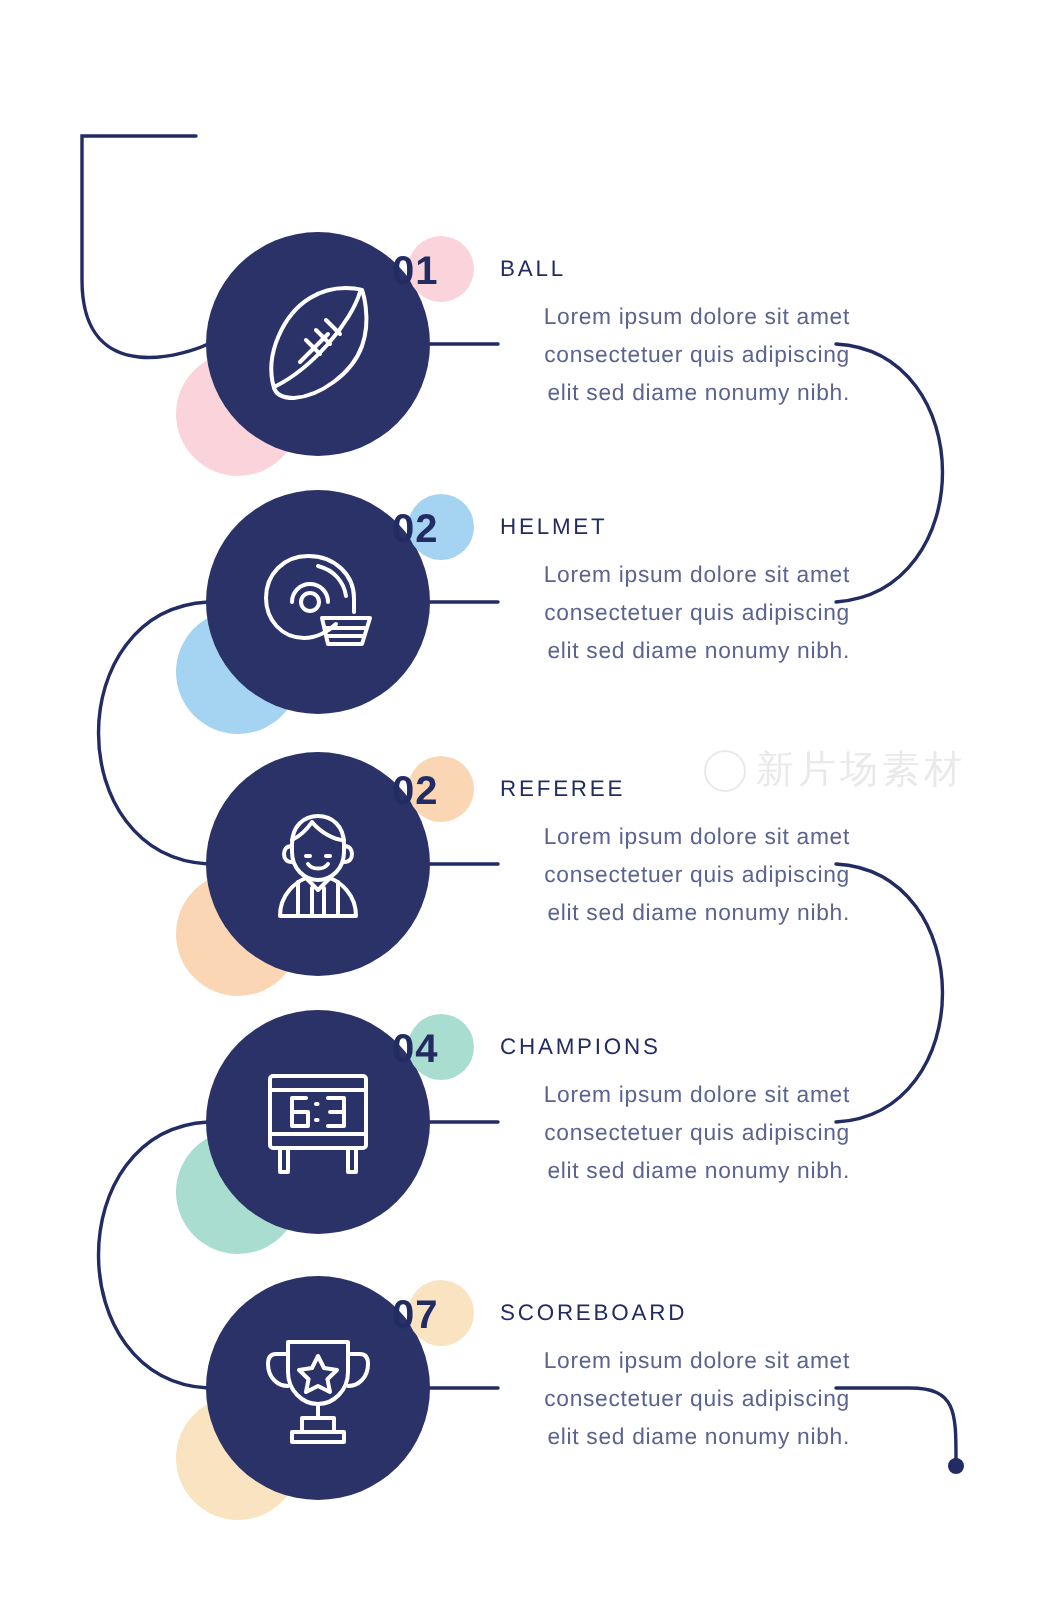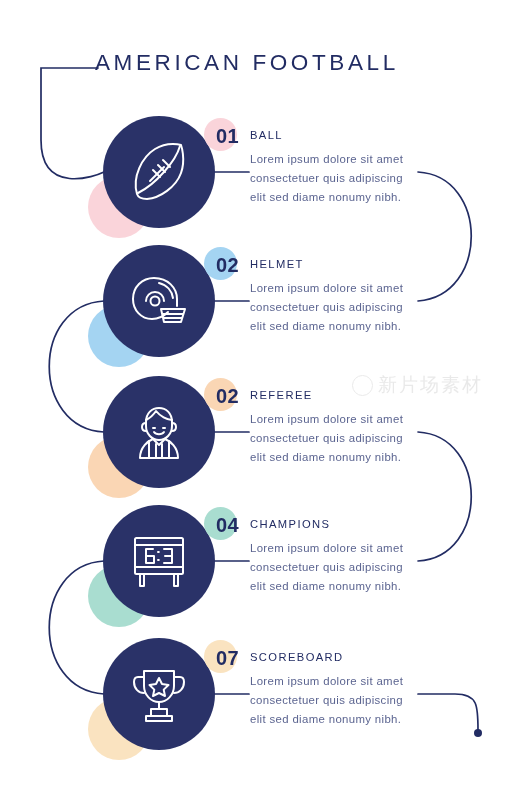--- a/index.html
+++ b/index.html
@@ -46,21 +46,21 @@
   }
   .icon-circle svg{display:block;}
 
   .num-blob{
     position:absolute;
     width:33px;height:33px;border-radius:50%;
     left:204px;
   }
   .num{
     position:absolute;
-    left:216px;
+    left:196px;
     font-size:20px;
     font-weight:700;
     color:#222c63;
     letter-spacing:0.5px;
     text-align:right;
   }
 
   .label{
     position:absolute;
     left:250px;
@@ -71,21 +71,21 @@
   }
   .body-text{
     position:absolute;
     left:250px;
     width:175px;
     font-size:11.4px;
     line-height:19px;
     color:#5b6490;
     letter-spacing:0.35px;
   }
-  .body-text div{white-space:nowrap;}
+  .body-text div{white-space:nowrap;text-align:right;}
 
   .watermark{
     position:absolute;
     left:352px;top:372px;
     font-size:19px;
     color:#d8d8d8;
     letter-spacing:2px;
     opacity:.55;
     display:flex;align-items:center;gap:5px;
     user-select:none;
@@ -116,21 +116,20 @@
     <path d="M418 432 C489 436 489 557 418 561" stroke="#222c63" stroke-width="1.7" fill="none" stroke-linecap="round"></path>
     <path d="M214 561 L249 561" stroke="#222c63" stroke-width="1.7" stroke-linecap="round"></path>
 
     <path d="M104 561 C31 565 31 690 104 694" stroke="#222c63" stroke-width="1.7" fill="none" stroke-linecap="round"></path>
     <path d="M214 694 L249 694" stroke="#222c63" stroke-width="1.7" stroke-linecap="round"></path>
 
     <path d="M418 694 L455 694 C478 694 478 706 478 730" stroke="#222c63" stroke-width="1.7" fill="none" stroke-linecap="round"></path>
     <circle cx="478" cy="733" r="4" fill="#222c63"></circle>
   </svg>
 
-  <div class="title">AMERICAN FOOTBALL</div>
 
   <div class="step">
     <div class="accent-blob" style="top:176px;background:#fad4da"></div>
     <div class="icon-circle" style="top:116px">
       <svg width="70" height="70" viewBox="0 0 70 70" stroke="#ffffff" stroke-width="2" fill="none" stroke-linecap="round" stroke-linejoin="round">
         <path d="M13 57 C8 40 18 20 31 12 C44 4 57 8 57 8 C57 8 62 22 57 36 C52 50 36 61 23 62 C17 62 14 60 13 57 Z"></path>
         <path d="M14 56 C22 52 32 44 40 35 C48 26 54 16 56 9"></path>
         <path d="M26 44 L40 30"></path>
         <path d="M29 33 L36 40"></path>
         <path d="M34 28 L41 35"></path>

